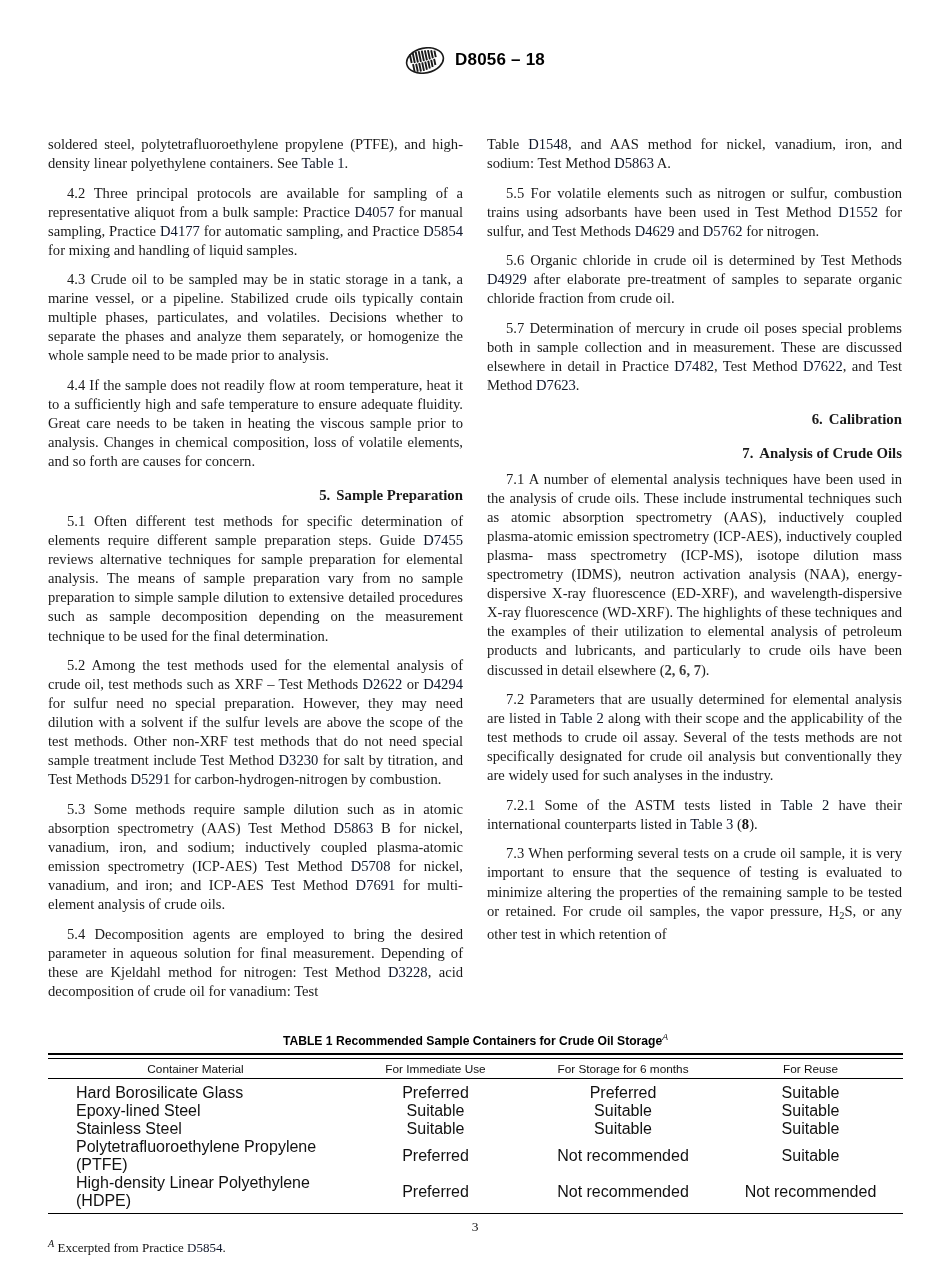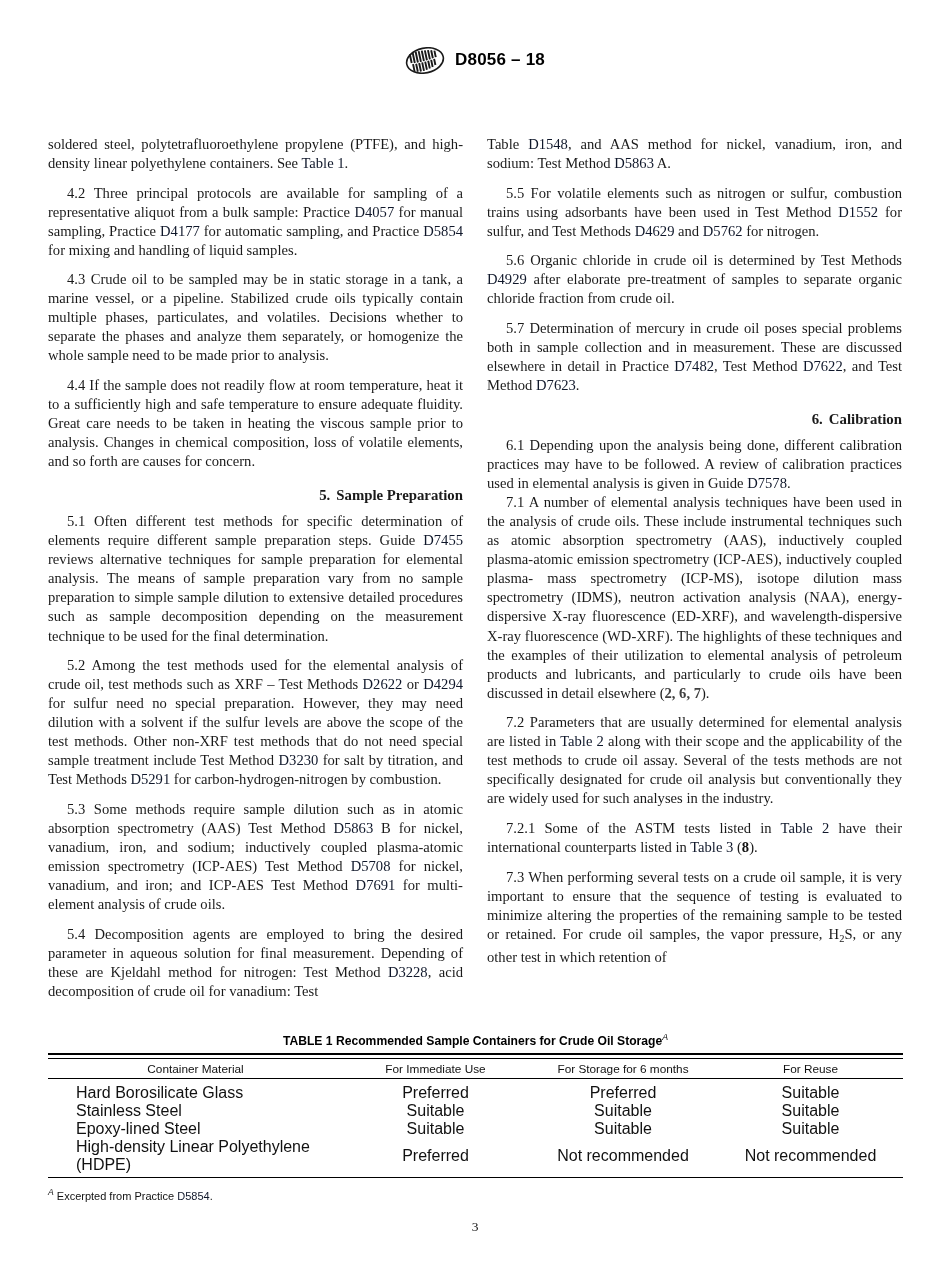--- a/index.html
+++ b/index.html
@@ -153,24 +153,24 @@
   }
   tbody.body-rows td.mat {
     text-align: left;
     padding-left: 28px;
   }
   tbody.body-rows td.val { text-align: center; }
   tbody.body-rows tr:first-child td { padding-top: 3px; }
   tbody.body-rows tr:last-child td { padding-bottom: 3px; }
 
   .table-footnote {
-    font-family: Liberation Sans, sans-serif;
-    font-size: 11px;
+    font-family: Liberation Serif, serif;
+    font-size: 13px;
     color: #111;
-    margin-top: 5px;
+    margin-top: 20px;
     padding-top: 2px;
   }
   .table-footnote sup {
     font-size: 0.78em;
     font-style: italic;
   }
 
   
   .page-number {
     position: absolute;
@@ -246,22 +246,22 @@
     <p class="para cont"><span>Table </span><span class="ref">D1548</span><span>, and AAS method for nickel, vanadium, iron, and sodium: Test Method </span><span class="ref">D5863</span><span> A.</span></p>
 
     <p class="para indent gap"><span>5.5</span><span> For volatile elements such as nitrogen or sulfur, combustion trains using adsorbants have been used in Test Method </span><span class="ref">D1552</span><span> for sulfur, and Test Methods </span><span class="ref">D4629</span><span> and </span><span class="ref">D5762</span><span> for nitrogen.</span></p>
 
     <p class="para indent gap"><span>5.6</span><span> Organic chloride in crude oil is determined by Test Methods </span><span class="ref">D4929</span><span> after elaborate pre-treatment of samples to separate organic chloride fraction from crude oil.</span></p>
 
     <p class="para indent gap"><span>5.7</span><span> Determination of mercury in crude oil poses special problems both in sample collection and in measurement. These are discussed elsewhere in detail in Practice </span><span class="ref">D7482</span><span>, Test Method </span><span class="ref">D7622</span><span>, and Test Method </span><span class="ref">D7623</span><span>.</span></p>
 
     <h2 class="section"><span class="num">6.</span><span>Calibration</span></h2>
 
-    <p class="para indent"><span>6.1</span><span> Depending upon the analysis being done, different calibration practices may have to be followed. A review of calibration practices used in elemental analysis is given in Guide </span><span class="ref">D7578</span><span>.</span></p>
-
+
+    <h2 class="section"><span class="num">7.</span><span>Analysis of Crude Oils</span></h2>
 
     <p class="para indent"><span>7.1</span><span> A number of elemental analysis techniques have been used in the analysis of crude oils. These include instrumental techniques such as atomic absorption spectrometry (AAS), inductively coupled plasma-atomic emission spectrometry (ICP-AES), inductively coupled plasma- mass spectrometry (ICP-MS), isotope dilution mass spectrometry (IDMS), neutron activation analysis (NAA), energy-dispersive X-ray fluorescence (ED-XRF), and wavelength-dispersive X-ray fluorescence (WD-XRF). The highlights of these techniques and the examples of their utilization to elemental analysis of petroleum products and lubricants, and particularly to crude oils have been discussed in detail elsewhere (</span><span class="ref-b">2, 6, 7</span><span>).</span></p>
 
     <p class="para indent gap"><span>7.2</span><span> Parameters that are usually determined for elemental analysis are listed in </span><span class="ref">Table 2</span><span> along with their scope and the applicability of the test methods to crude oil assay. Several of the tests methods are not specifically designated for crude oil analysis but conventionally they are widely used for such analyses in the industry.</span></p>
 
     <p class="para indent gap"><span>7.2.1</span><span> Some of the ASTM tests listed in </span><span class="ref">Table 2</span><span> have their international counterparts listed in </span><span class="ref">Table 3</span><span> (</span><span class="bold-ref">8</span><span>).</span></p>
 
     <p class="para indent gap"><span>7.3</span><span> When performing several tests on a crude oil sample, it is very important to ensure that the sequence of testing is evaluated to minimize altering the properties of the remaining sample to be tested or retained. For crude oil samples, the vapor pressure, H</span><sub>2</sub><span>S, or any other test in which retention of</span></p>
 
   </div>
@@ -285,29 +285,35 @@
           </tr>
       </thead>
       <tbody class="body-rows">
         <tr>
           <td class="mat">Hard Borosilicate Glass</td>
           <td class="val">Preferred</td>
           <td class="val">Preferred</td>
           <td class="val">Suitable</td>
         </tr>
         <tr>
+          <td class="mat">Epoxy-lined Steel</td>
+          <td class="val">Suitable</td>
+          <td class="val">Suitable</td>
+          <td class="val">Suitable</td>
+        </tr>
+        <tr>
           <td class="mat">Stainless Steel</td>
           <td class="val">Suitable</td>
           <td class="val">Suitable</td>
           <td class="val">Suitable</td>
         </tr>
         <tr>
-          <td class="mat">Epoxy-lined Steel</td>
-          <td class="val">Suitable</td>
-          <td class="val">Suitable</td>
+          <td class="mat">Polytetrafluoroethylene Propylene (PTFE)</td>
+          <td class="val">Preferred</td>
+          <td class="val">Not recommended</td>
           <td class="val">Suitable</td>
         </tr>
         <tr>
           <td class="mat">High-density Linear Polyethylene (HDPE)</td>
           <td class="val">Preferred</td>
           <td class="val">Not recommended</td>
           <td class="val">Not recommended</td>
         </tr>
       </tbody>
       <tfoot>

